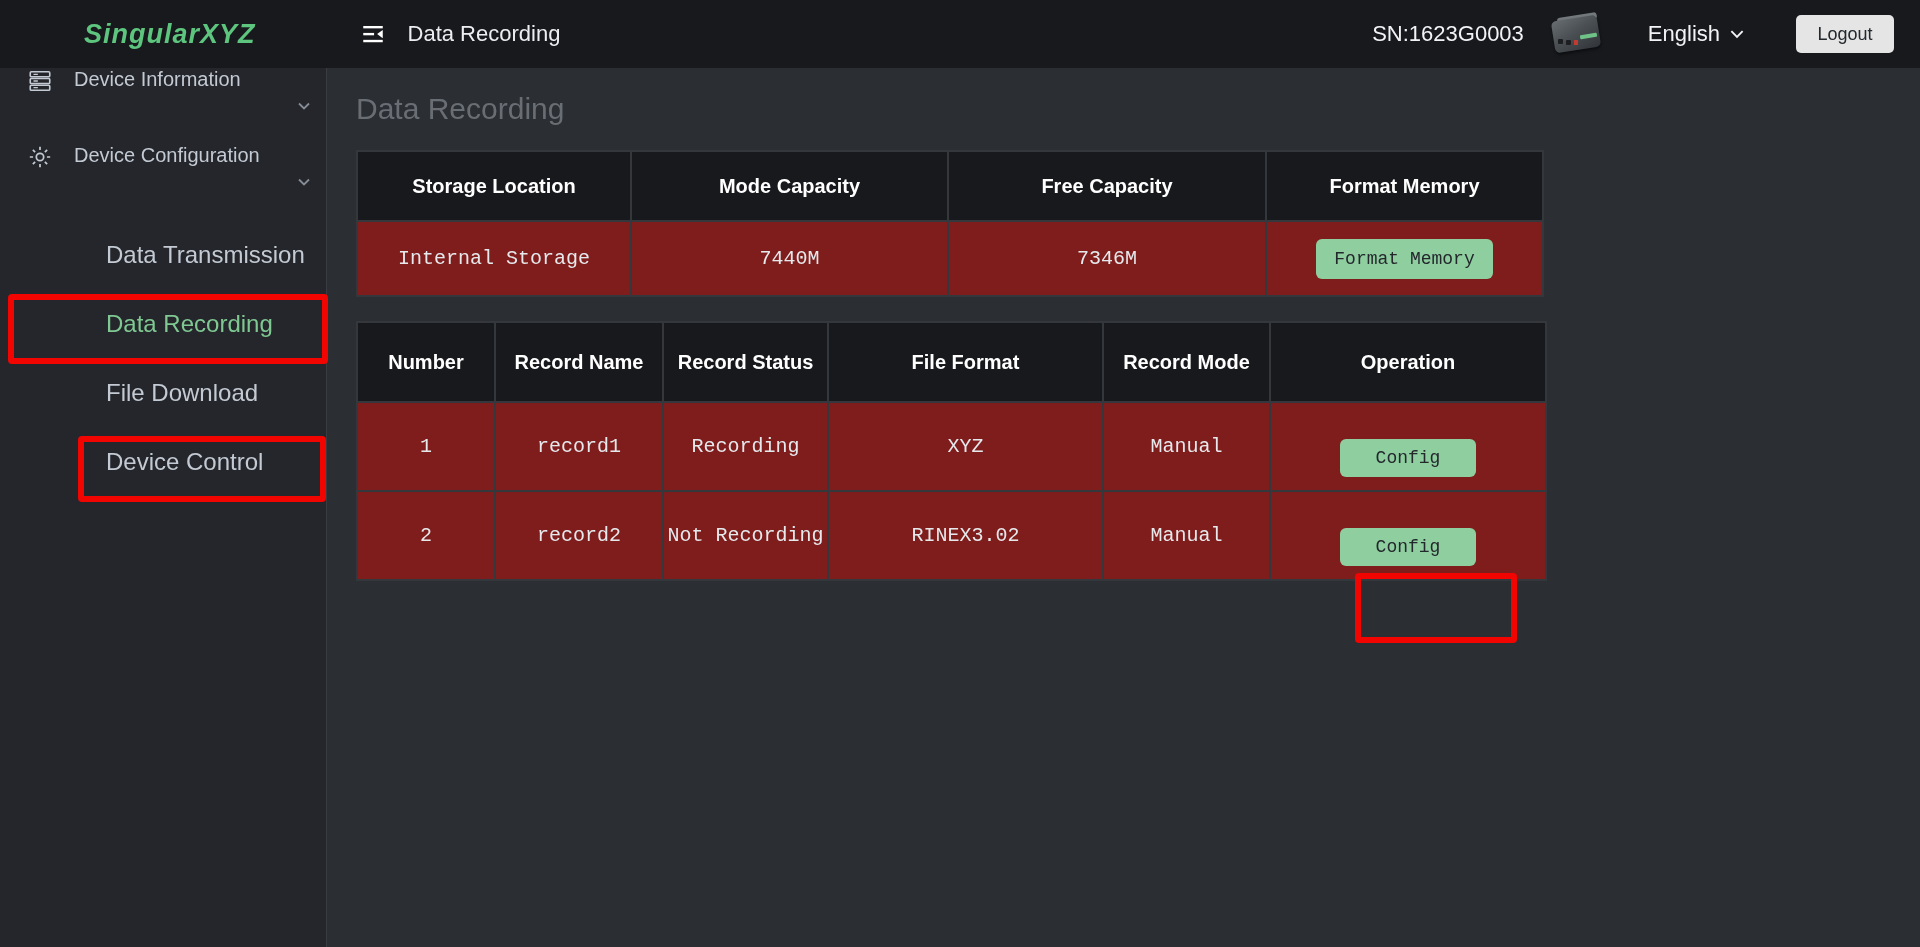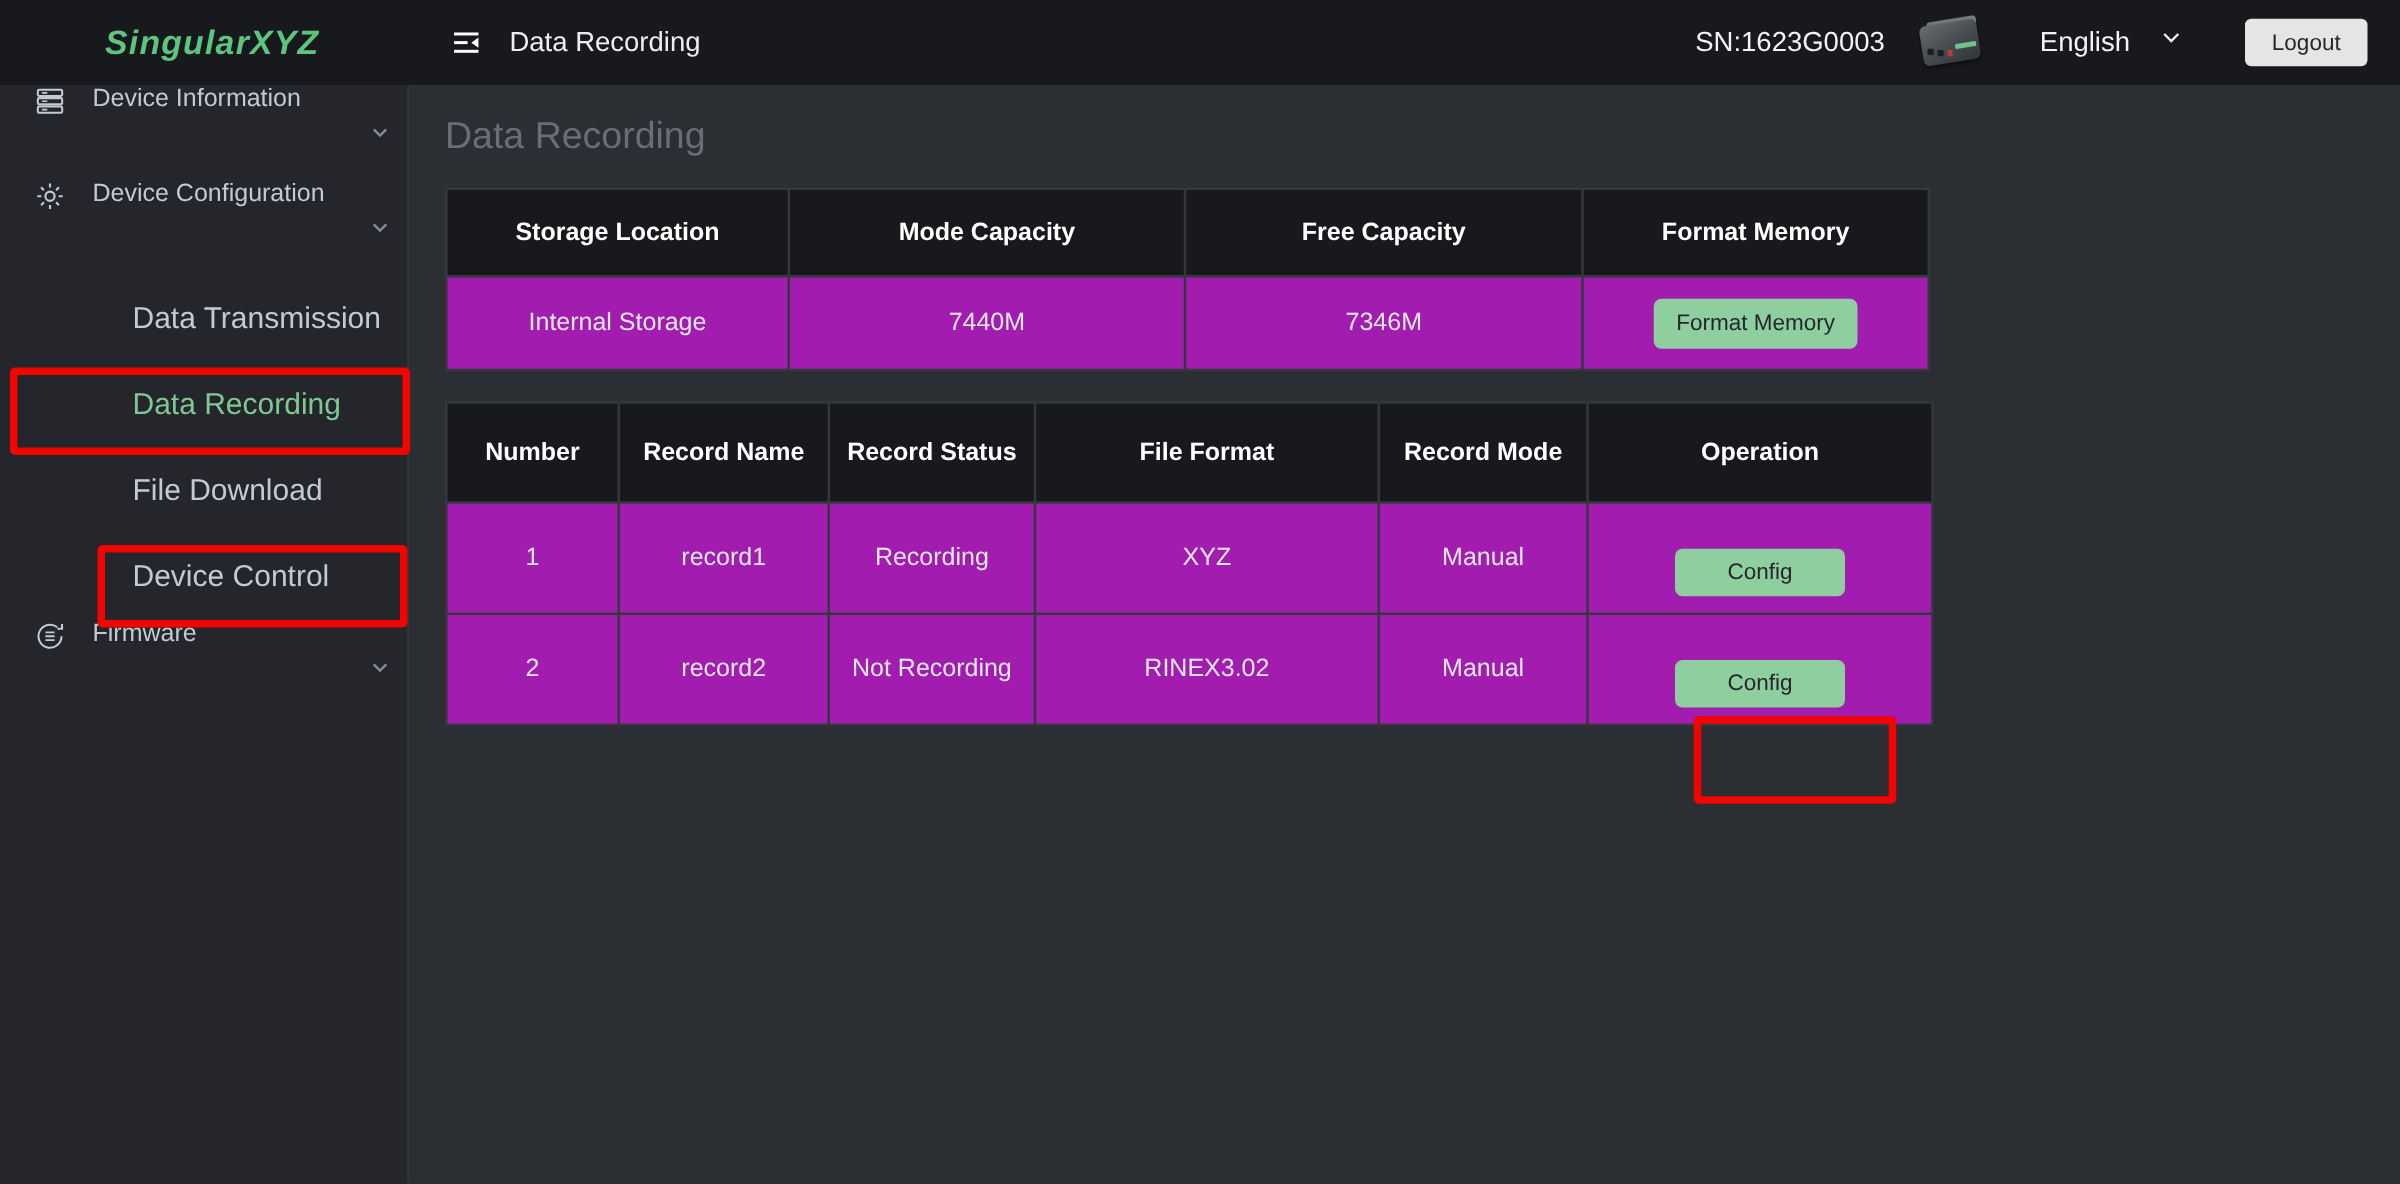--- a/index.html
+++ b/index.html
@@ -19,21 +19,21 @@
   .device { position:relative; width:58px; height:50px; margin-left:24px; }
   .dev-body { position:absolute; left:5px; top:9px; width:46px; height:32px; border-radius:5px;
               background:linear-gradient(155deg,#686d72 0%,#4b5055 45%,#303438 100%);
               transform:rotate(-9deg); box-shadow:0 2px 3px rgba(0,0,0,.5); }
   .dev-top { position:absolute; left:9px; top:6px; width:40px; height:7px; border-radius:3px;
              background:#74797d; transform:rotate(-9deg); }
   .dev-label { position:absolute; right:9px; top:25px; width:17px; height:4px;
                background:#6fc388; transform:rotate(-9deg); border-radius:1px; }
   .dev-port { position:absolute; width:5px; height:5px; border-radius:1px; background:#1c1e21; }
   .dev-red { position:absolute; left:26px; top:31px; width:4px; height:5px; background:#c23b30; }
-  .lang { display:flex; margin-left:42px; cursor:pointer;gap:16px; }
+  .lang { display:flex; align-items:center; margin-left:42px; cursor:pointer; }
   .lang span { font-size:22px; color:#f2f3f5; }
   .lang svg { margin-left:8px; }
   .btn { border:none; cursor:pointer; font-family:inherit; }
   .logout { margin-left:50px; width:98px; height:38px; border-radius:5px;
             background:#e5e5e5; color:#23282d; font-size:18px; }
 
   
   .sidebar { position:absolute; left:0; top:68px; width:327px; height:879px;
              background:#24262b; border-right:1px solid #393c41; }
   .nav-item { position:relative; height:76px; display:flex; 
@@ -46,21 +46,21 @@
               font-size:24px; color:#c3cad3; cursor:pointer; }
   .sub-item.active { color:#7fc892; }
 
   
   .content { position:absolute; left:328px; top:68px; width:1592px; height:879px;
              background:#2b2e33; padding:24px 0 0 28px; }
   .heading { font-size:30px; color:#696e74; height:36px; margin-bottom:22px; }
   table.tbl { border-collapse:separate; border-spacing:2px; table-layout:fixed;
               background:#34373c; }
   table.tbl th { background:#17191d; color:#ffffff; font-size:20px; font-weight:bold; text-align:center;margin-left:26px; }
-  table.tbl td { background:#a21caf; color:#e6e9ec; font-size:20px; text-align:center; }
+  table.tbl td { background:#7f1d1d; color:#e6e9ec; font-size:20px; text-align:center;font-family:Liberation Mono, monospace; }
   .storage-tbl { width:1188px; }
   .storage-tbl th { height:68px; }
   .storage-tbl td { height:73px; }
   .records-tbl { width:1189px; margin-top:24px; }
   .records-tbl th { height:78px; }
   .records-tbl td { height:87px; }
   .btn-green { background:#8fce9f; color:#23282d; border-radius:6px; font-size:18px; }
   .fmt-btn { height:40px; padding:0 18px; }
   .cfg-btn { width:136px; height:38px;margin-top:22px; }
 
@@ -142,33 +142,20 @@
   </div>
 
 
   <div class="subnav">
     <div class="sub-item">Data Transmission</div>
     <div class="sub-item active">Data Recording</div>
     <div class="sub-item">File Download</div>
     <div class="sub-item">Device Control</div>
   </div>
 
-  <div class="nav-item">
-    <span class="nav-icon">
-      <svg width="26" height="26" viewBox="0 0 24 24" fill="none" stroke="#c3cad3" stroke-width="1.5">
-        <path d="M20.5 12a8.5 8.5 0 1 1-3.1-6.6"></path>
-        <path d="M20.9 2.9v3.5h-3.5"></path>
-        <path d="M8.6 9.2h6.8 M8.6 12h6.8 M8.6 14.8h6.8" stroke-width="1.3"></path>
-      </svg>
-    </span>
-    <span class="nav-label">Firmware</span>
-    <svg class="nav-chevron" width="16" height="16" viewBox="0 0 16 16" fill="none" stroke="#878d96" stroke-width="1.8">
-      <path d="M3 5.5l5 5 5-5"></path>
-    </svg>
-  </div>
 </div>
 
 <div class="content">
   <div class="heading">Data Recording</div>
 
   <table class="tbl storage-tbl">
     <colgroup>
         <col style="width:272px">
         <col style="width:315px">
         <col style="width:316px">

